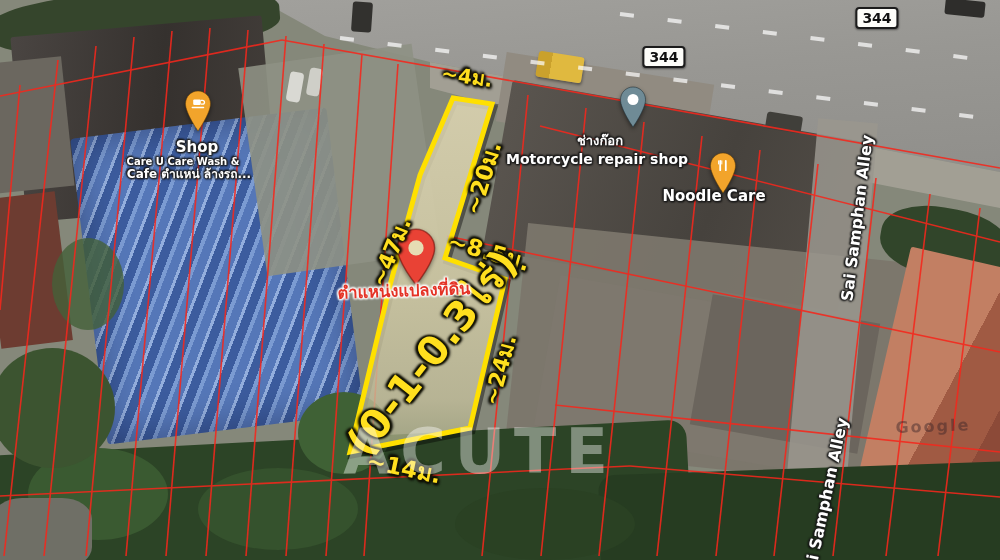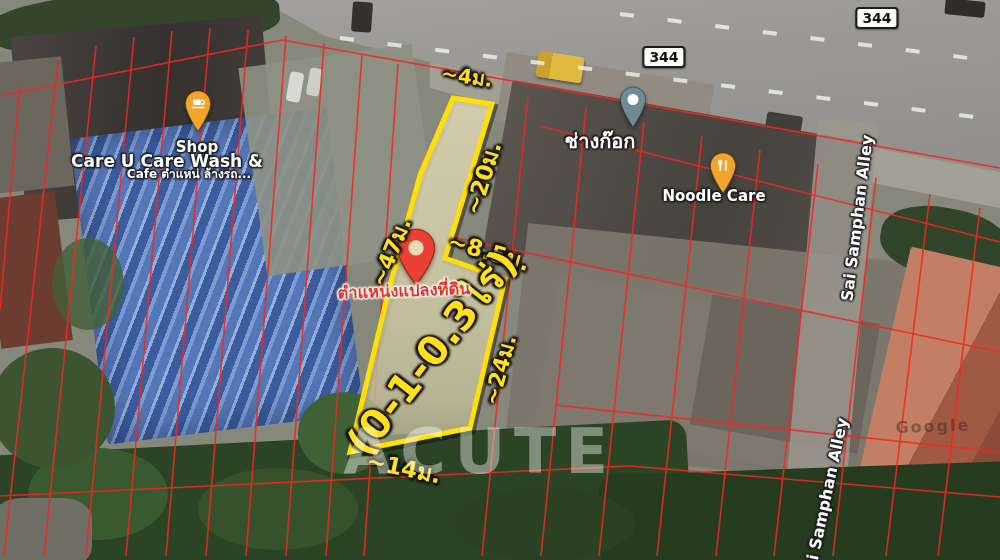--- a/index.html
+++ b/index.html
@@ -151,24 +151,25 @@
 
   <svg class="pin" style="left:395px;top:226px" width="42" height="62" viewBox="0 0 44 62">
     <path d="M22 2C11.2 2 2.5 10.8 2.5 21.7 2.5 36.4 22 60 22 60s19.5-23.6 19.5-38.3C41.5 10.8 32.8 2 22 2z" fill="#e94235" stroke="rgba(120,15,8,.6)" stroke-width="1.5"></path>
     <circle cx="22" cy="21.5" r="8" fill="#e6ddb4"></circle>
   </svg>
 
   <div class="badge" style="left:664px;top:57px">344</div>
   <div class="badge" style="left:877px;top:18px">344</div>
 
   <div class="lab glab" style="left:197px;top:148px;font-size:15px;transform:translate(-50%,-50%)">Shop</div>
-  <div class="lab glab" style="left:167px;top:162px;font-size:17px;transform:translate(-50%,-50%)">Care U Care Wash &amp;</div>
+  <div class="lab glab" style="left:183px;top:162px;font-size:10px;transform:translate(-50%,-50%)">Care U Care Wash &amp;</div>
   <div class="lab glab" style="left:189px;top:174px;font-size:12px;transform:translate(-50%,-50%)">Cafe ตำแหน่ ล้างรถ...</div>
 
-  <div class="lab glab" style="left:600px;top:141px;font-size:20px;transform:translate(-50%,-50%)">ช่างก๊อก</div>
+  <div class="lab glab" style="left:600px;top:141px;font-size:13px;transform:translate(-50%,-50%)">ช่างก๊อก</div>
+  <div class="lab glab" style="left:597px;top:159px;font-size:14px;transform:translate(-50%,-50%)">Motorcycle repair shop</div>
 
   <div class="lab glab" style="left:714px;top:197px;font-size:15px;transform:translate(-50%,-50%)">Noodle Care</div>
 
   <div class="lab glab" style="left:858px;top:218px;font-size:16px;transform:translate(-50%,-50%) rotate(-83deg)">Sai Samphan Alley</div>
   <div class="lab glab" style="left:826px;top:500px;font-size:16px;transform:translate(-50%,-50%) rotate(-78deg)">Sai Samphan Alley</div>
 
   <div class="lab dim" style="left:467px;top:77px;font-size:20px;transform:translate(-50%,-50%) rotate(8deg)">~4ม.</div>
   <div class="lab dim" style="left:483px;top:178px;font-size:23px;transform:translate(-50%,-50%) rotate(-73deg)">~20ม.</div>
   <div class="lab dim" style="left:489px;top:252px;font-size:23px;transform:translate(-50%,-50%) rotate(16deg)">~8.5ม.</div>
   <div class="lab dim" style="left:500px;top:370px;font-size:22px;transform:translate(-50%,-50%) rotate(-75deg)">~24ม.</div>

